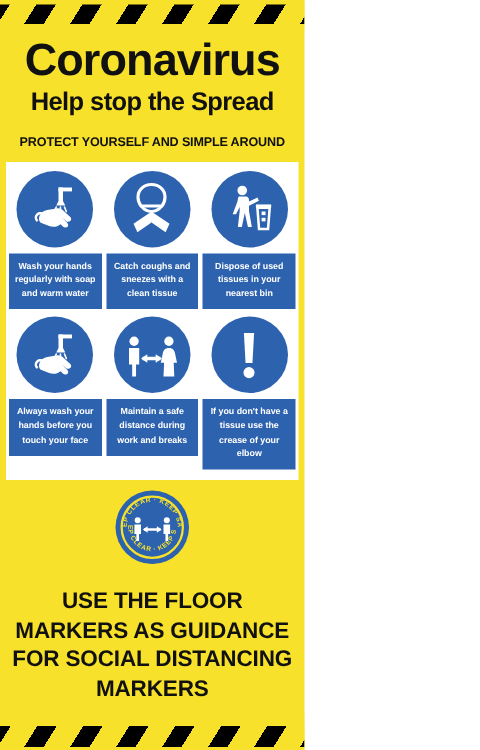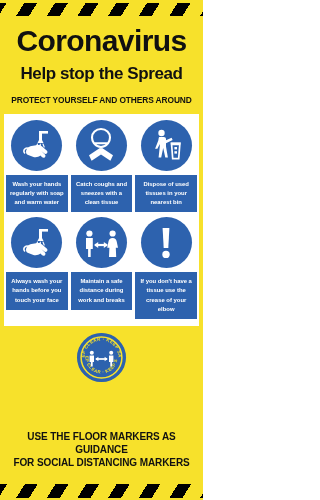--- a/index.html
+++ b/index.html
@@ -52,21 +52,21 @@
     color:#111111;
     letter-spacing:-0.6px;
     font-family:"Liberation Sans", sans-serif;
   }
   .title-sub {
     font-size:17px;
     line-height:1.12;
     font-weight:bold;
     color:#111111;
     letter-spacing:-0.4px;
-    margin-top:9px;
+    margin-top:3px;
   }
 
   
   .intro {
     flex:0 0 auto;
     text-align:center;
     color:#111111;
     font-size:8.4px;
     font-weight:bold;
     line-height:1.25;
@@ -134,21 +134,21 @@
     align-items:center;
     justify-content:center;
   }
   .badge svg { display:block; }
 
   
   .footer {
     flex:0 0 auto;
     text-align:center;
     color:#111111;
-    font-size:10px;
+    font-size:15px;
     font-weight:bold;
     line-height:1.3;
     letter-spacing:-0.1px;
     padding:4px 4px 7px 4px;
   }
 </style>
 </head>
 <body>
 
 <div class="poster">
@@ -156,21 +156,21 @@
   <div class="stripe-band stripe-top">
     <div class="stripes"></div>
   </div>
 
   <div class="title-block">
     <div class="title-main">Coronavirus</div>
     <div class="title-sub">Help stop the Spread</div>
   </div>
 
   <div class="intro">
-    <div>PROTECT YOURSELF AND OTHERS AROUND</div>
+    <div>PROTECT YOURSELF AND SIMPLE AROUND</div>
   </div>
 
   <div class="steps-card">
     <div class="steps-grid">
 
       <div class="step">
         <div class="step-icon">
           <svg width="40" height="40" viewBox="0 0 40 40">
             <g fill="#ffffff">
               <rect x="22" y="6" width="3" height="9"></rect>

